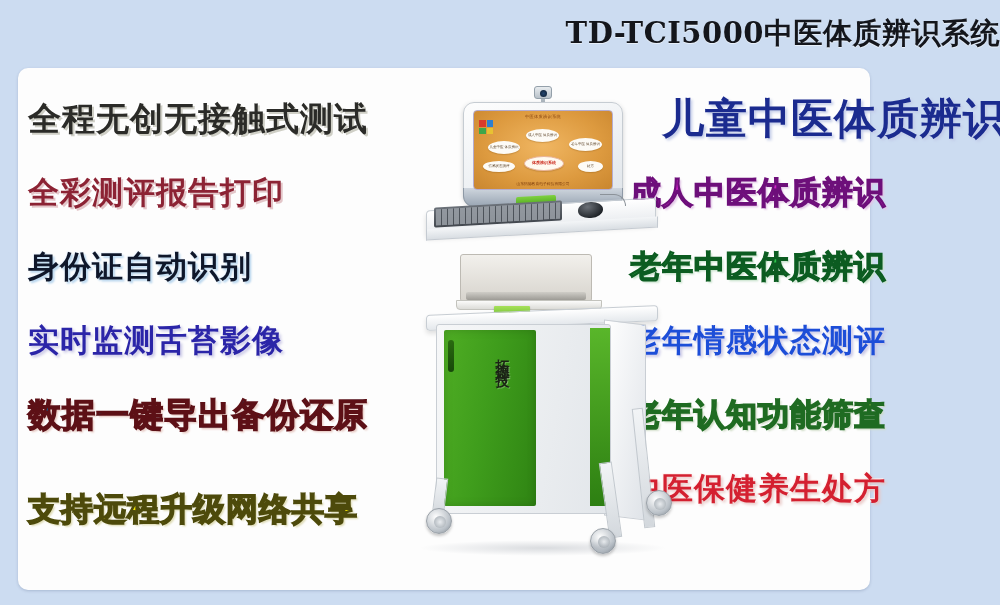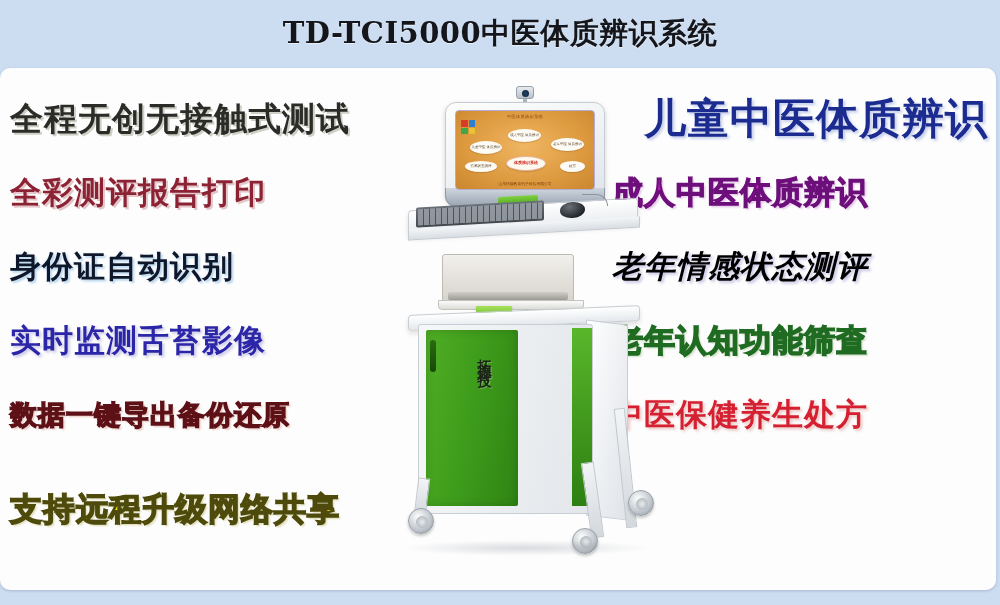--- a/index.html
+++ b/index.html
@@ -7,31 +7,31 @@
     width:1000px; height:605px; overflow:hidden;
   }
   body{
     background:#ccdcf1;
     font-family:"DejaVu Sans", sans-serif;
     position:relative;
   }
   
   #title-bar{
     position:absolute; left:0; top:0; width:1000px; height:68px;
-    display:flex; align-items:center; justify-content:center;
+    display:flex; align-items:center; justify-content:flex-end;
   }
   #page-title{
     font-family:"DejaVu Serif","Liberation Serif",serif;
     font-size:29px; font-weight:700; color:#14161c;
     letter-spacing:0.5px; white-space:nowrap;
     text-shadow:0 1px 0 #ffffff88;
   }
   
   #panel{
-    position:absolute; left:0; top:68px; width:996px; height:522px;
+    position:absolute; left:18px; top:68px; width:852px; height:522px;
     background:#fdfdfd; border-radius:10px;
     box-shadow:0 1px 3px rgba(40,60,100,.22);
   }
   
   .col{ position:absolute; top:14px; width:400px; }
   #col-left{ left:10px; }
   #col-right{ left:612px; width:345px; }
 
   .feat{
     height:74px; display:flex; align-items:center;
@@ -55,21 +55,21 @@
   }
   .s-blue{
     font-size:31px; color:#0f172a; letter-spacing:1px;
     text-shadow:2px 2px 2px #bcd8ef, -1px -1px 0 #f2f8ff;
   }
   .s-navy{
     font-size:31px; color:#2b25a8; letter-spacing:1px;
     text-shadow:2px 2px 3px #c8c6e6;
   }
   .s-red-out{
-    font-size:27px; color:#0369a1; letter-spacing:1px;
+    font-size:33px; color:#0369a1; letter-spacing:1px;
     -webkit-text-stroke:1.4px #5d1016;
     text-shadow:2px 2px 2px #e7c9c2;
     text-align:right;
   }
   .s-yellow-out{
     font-size:32px; color:#f2e400; letter-spacing:1px;
     -webkit-text-stroke:1.5px #4d4a0b;
     text-shadow:2px 2px 2px #dedbb4;
     margin-top:41px;
   }
@@ -83,23 +83,22 @@
     font-size:31px; color:#cc22c4; letter-spacing:1px;
     -webkit-text-stroke:1.2px #6d0f7a;
     text-shadow:2px 2px 2px #e2c6e6;
   }
   .s-green{
     font-size:31px; color:#2dc14a; letter-spacing:1px;
     -webkit-text-stroke:1.3px #0c5c21;
     text-shadow:2px 2px 2px #c9e3cd;
   }
   .s-navy3{
-    font-size:31px; color:#000000; letter-spacing:1px;
+    font-size:31px; color:#1d4ed8; letter-spacing:1px;
     text-shadow:2px 2px 3px #c6c4e4;
-    font-style:italic;
   }
   .s-green-y{
     font-size:31px; color:#cfe05a; letter-spacing:1px;
     -webkit-text-stroke:1.6px #1f6b22;
     text-shadow:2px 2px 2px #cfdcc6;
     text-align:center;
   }
   .s-crimson{
     font-size:31px; color:#d42030; letter-spacing:1px;
     text-shadow:2px 2px 3px #e8c6c4, -1px -1px 0 #fff2f0;
@@ -338,20 +337,23 @@
       <span class="f-txt s-yellow-out">支持远程升级网络共享</span>
     </div>
   </div>
 
   <div class="col" id="col-right">
     <div class="feat">
       <span class="f-txt s-navy2">儿童中医体质辨识</span>
     </div>
     <div class="feat">
       <span class="f-txt s-magenta">成人中医体质辨识</span>
+    </div>
+    <div class="feat">
+      <span class="f-txt s-green">老年中医体质辨识</span>
     </div>
     <div class="feat">
       <span class="f-txt s-navy3">老年情感状态测评</span>
     </div>
     <div class="feat">
       <span class="f-txt s-green-y">老年认知功能筛查</span>
     </div>
     <div class="feat">
       <span class="f-txt s-crimson">中医保健养生处方</span>
     </div>

